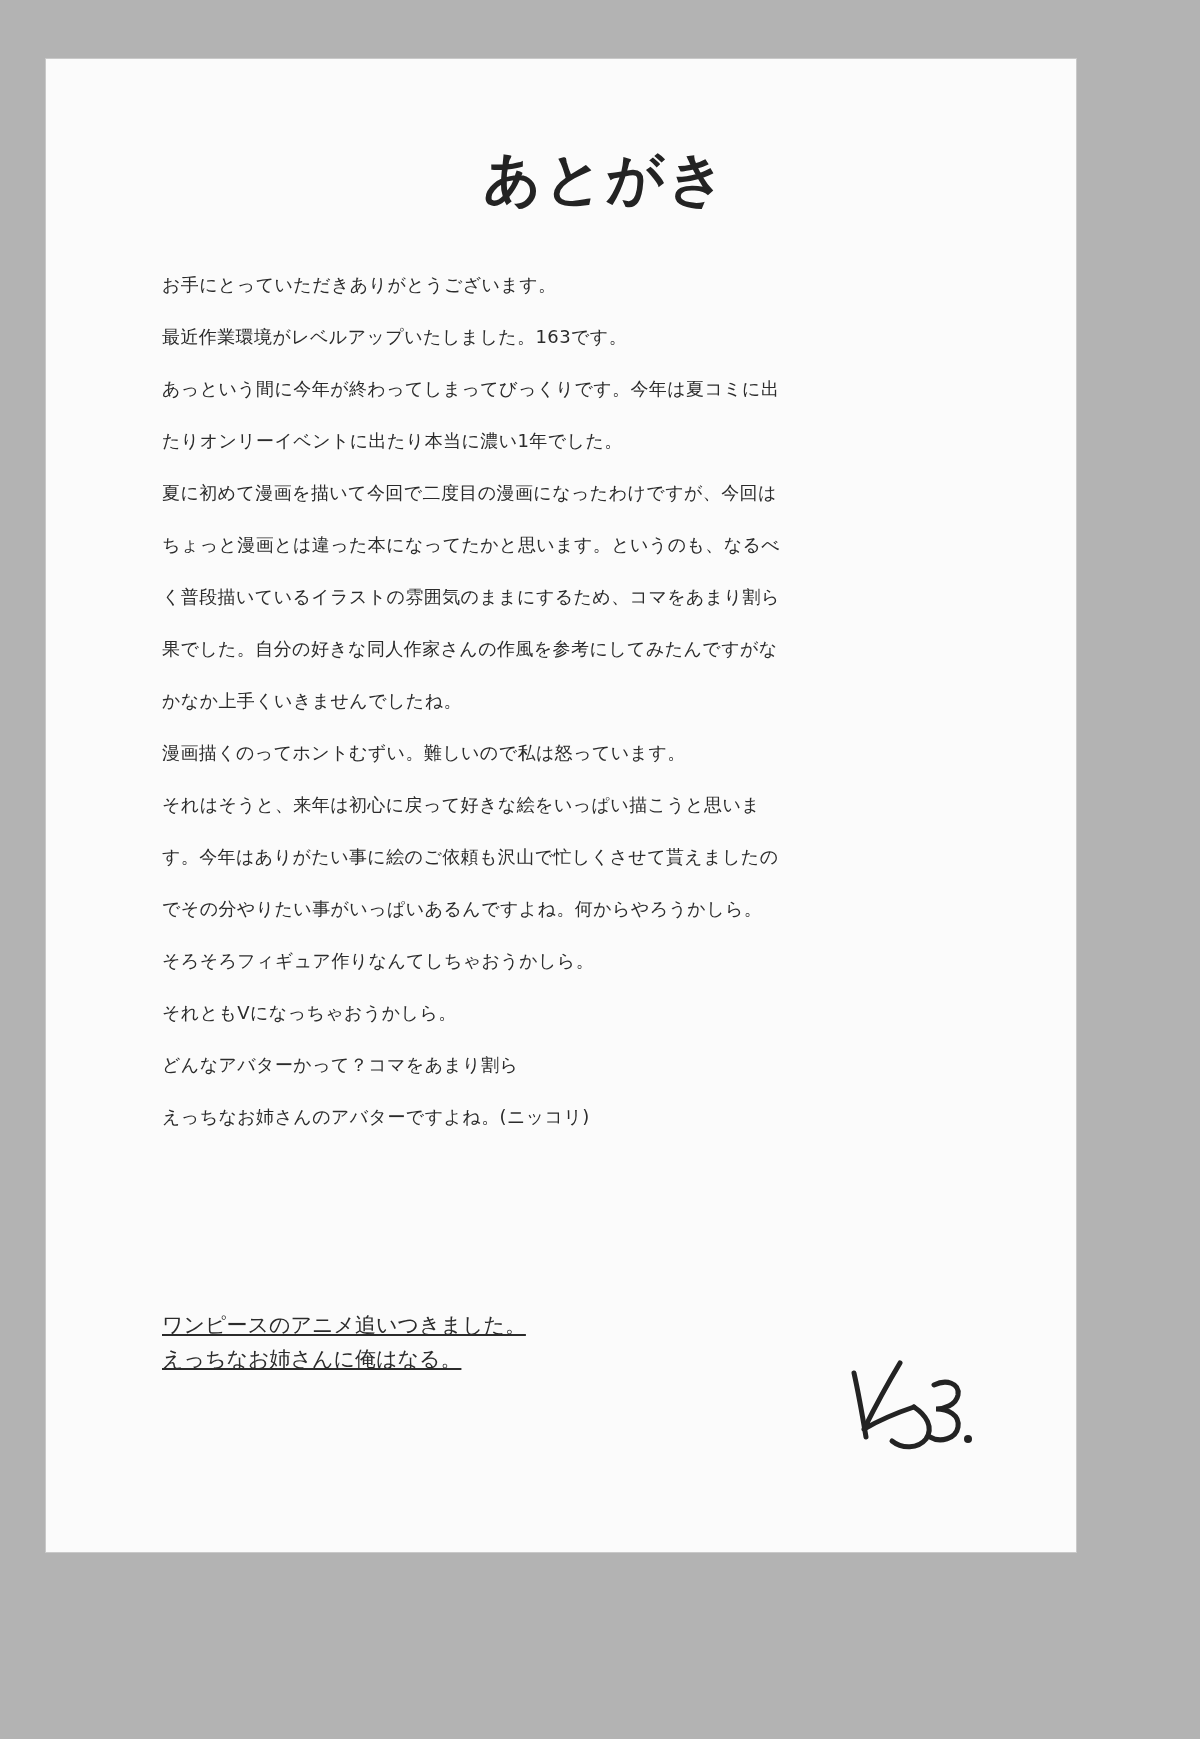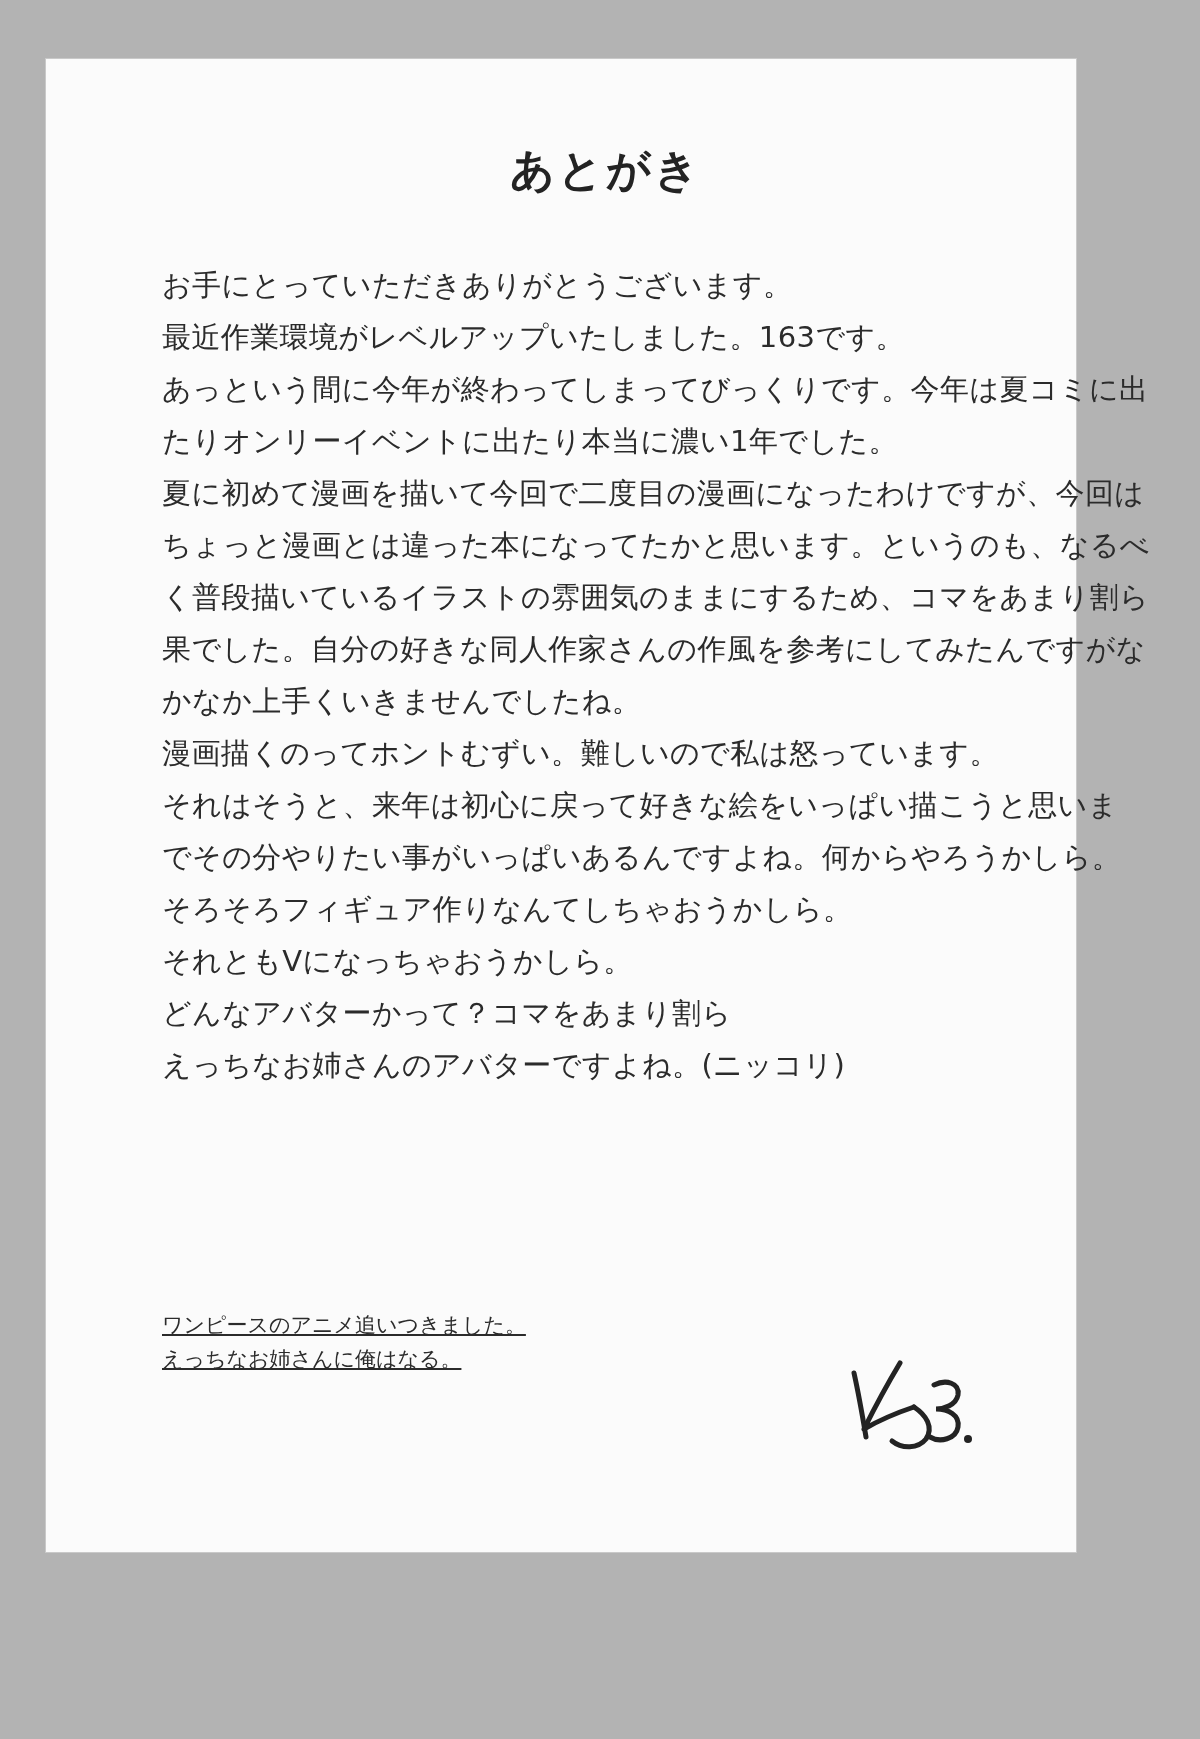--- a/index.html
+++ b/index.html
@@ -29,34 +29,34 @@
     background: #fbfbfb;
     box-shadow: 0 0 0 1px #c9c9c9;
   }
   .afterword-title {
     position: absolute;
     left: 0;
     top: 82px;
     width: 1120px;
     text-align: center;
     font-family: "DejaVu Sans", sans-serif;
-    font-size: 44px;
+    font-size: 57px;
     font-weight: bold;
     color: #232323;
     letter-spacing: 3px;
   }
   .body-block {
     position: absolute;
     left: 116px;
     top: 200px;
     width: 810px;
   }
   .body-line {
     font-family: "DejaVu Sans", sans-serif;
-    font-size: 29px;
+    font-size: 18px;
     line-height: 52px;
     color: #2b2b2b;
     white-space: pre;
     letter-spacing: 0.4px;
   }
   .postscript-block {
     position: absolute;
     left: 116px;
     top: 1249px;
     width: 700px;
@@ -93,20 +93,21 @@
       <div class="body-line">最近作業環境がレベルアップいたしました。163です。</div>
       <div class="body-line">あっという間に今年が終わってしまってびっくりです。今年は夏コミに出</div>
       <div class="body-line">たりオンリーイベントに出たり本当に濃い1年でした。</div>
       <div class="body-line">夏に初めて漫画を描いて今回で二度目の漫画になったわけですが、今回は</div>
       <div class="body-line">ちょっと漫画とは違った本になってたかと思います。というのも、なるべ</div>
       <div class="body-line">く普段描いているイラストの雰囲気のままにするため、コマをあまり割ら</div>
       <div class="body-line">果でした。自分の好きな同人作家さんの作風を参考にしてみたんですがな</div>
       <div class="body-line">かなか上手くいきませんでしたね。</div>
       <div class="body-line">漫画描くのってホントむずい。難しいので私は怒っています。</div>
       <div class="body-line">それはそうと、来年は初心に戻って好きな絵をいっぱい描こうと思いま</div>
+      <div class="body-line">す。今年はありがたい事に絵のご依頼も沢山で忙しくさせて貰えましたの</div>
       <div class="body-line">でその分やりたい事がいっぱいあるんですよね。何からやろうかしら。</div>
       <div class="body-line">そろそろフィギュア作りなんてしちゃおうかしら。</div>
       <div class="body-line">それともVになっちゃおうかしら。</div>
       <div class="body-line">どんなアバターかって？コマをあまり割ら</div>
       <div class="body-line">えっちなお姉さんのアバターですよね。(ニッコリ)</div>
     </div>
 
     <div class="postscript-block">
       <div class="postscript-line">ワンピースのアニメ追いつきました。</div>
       <div class="postscript-line">えっちなお姉さんに俺はなる。</div>

